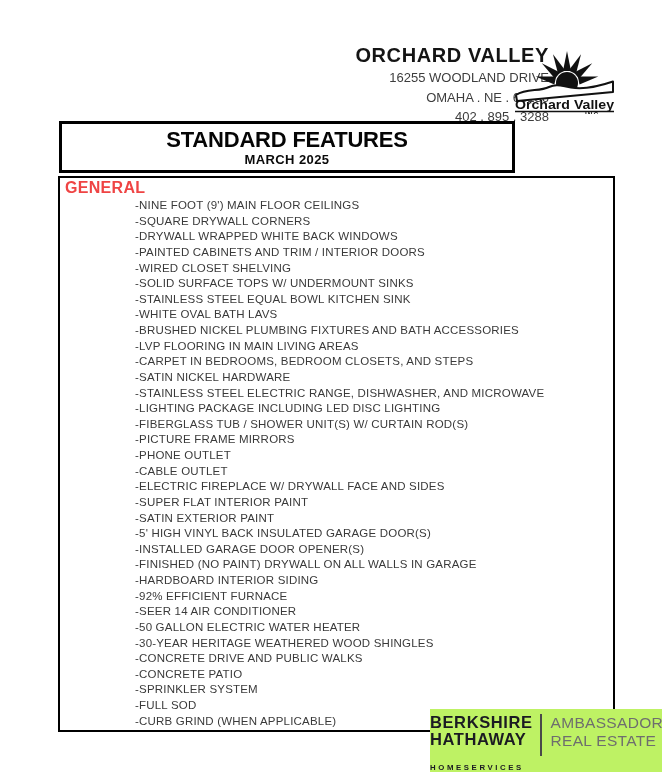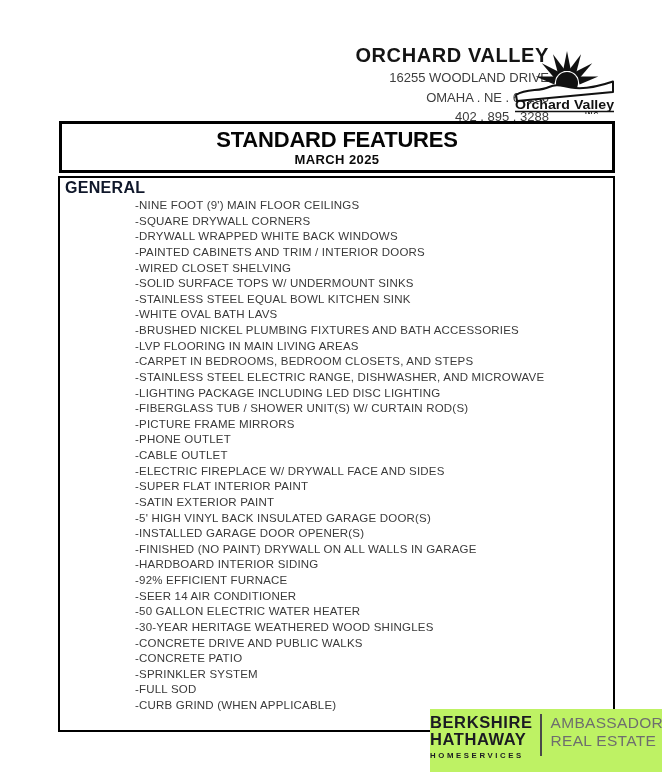--- a/index.html
+++ b/index.html
@@ -8,45 +8,45 @@
     font-family:"Liberation Sans", sans-serif;color:#161616;padding-left:44px;
   }
   
   .header-block{position:absolute;top:44px;right:157px;text-align:right;}
   .company-name{font-size:20px;font-weight:700;letter-spacing:.6px;color:#141414;white-space:nowrap;}
   .addr{font-size:13px;color:#3d3d3d;line-height:17.5px;margin-top:2px;white-space:nowrap;}
   .addr:first-of-type{margin-top:5px;}
   .logo{position:absolute;top:46px;left:513px;width:106px;height:68px;}
   
   .title-box{
-    position:absolute;left:59px;top:121px;width:556px;height:52px;
+    position:absolute;left:59px;top:121px;width:456px;height:52px;
     border:3px solid #000;box-sizing:border-box;
     display:flex;flex-direction:column;align-items:center;justify-content:center;
   }
   .title-main{font-size:22px;font-weight:700;letter-spacing:-.2px;color:#050505;line-height:24px;}
   .title-sub{font-size:13px;font-weight:700;letter-spacing:.4px;color:#0a0a0a;line-height:15px;}
   
   .general-box{
     position:absolute;left:58px;top:176px;width:557px;height:556px;
     border:2px solid #000;box-sizing:border-box;
   }
-  .section-title{margin:1px 0 0 5px;font-size:16px;font-weight:700;letter-spacing:.3px;color:#0f172a;}
+  .section-title{margin:1px 0 0 5px;font-size:16px;font-weight:700;letter-spacing:.3px;color:#ef4444;}
   .feature-list{
     position:absolute;top:20px;left:75px;right:4px;margin:0;padding:0;list-style:none;
     font-size:11.5px;line-height:15.62px;color:#3a3a3a;letter-spacing:.2px;
   }
   .feature-list li{white-space:nowrap;}
   
   .footer{
     position:absolute;left:430px;top:709px;width:232px;height:63px;background:#bef264;
     display:flex;align-items:flex-start;padding-top:4px;box-sizing:border-box;
   }
   .bh-block{padding-top:1px;}
   .bh-line{font-size:16.5px;font-weight:700;color:#1b1b22;letter-spacing:.6px;line-height:17px;white-space:nowrap;}
-  .bh-services{font-size:7.8px;font-weight:700;color:#1b1b22;letter-spacing:2.6px;margin-top:3px;white-space:nowrap;}
+  .bh-services{font-size:7.8px;font-weight:700;color:#1b1b22;letter-spacing:2.6px;margin-top:15px;white-space:nowrap;}
   .footer-divider{width:2px;background:#4a4a4a;height:42px;margin:1px 9px 0 7px;flex:0 0 auto;}
   .amb-block{padding-top:1px;}
   .amb-line{font-size:15.5px;font-weight:400;color:#6e6e6e;letter-spacing:.3px;line-height:17.5px;white-space:nowrap;}
 </style>
 </head>
 <body>
 
 <div class="page">
 
   <div class="header-block">
@@ -89,20 +89,21 @@
         <li class="feature-item">-SQUARE DRYWALL CORNERS</li>
         <li class="feature-item">-DRYWALL WRAPPED WHITE BACK WINDOWS</li>
         <li class="feature-item">-PAINTED CABINETS AND TRIM / INTERIOR DOORS</li>
         <li class="feature-item">-WIRED CLOSET SHELVING</li>
         <li class="feature-item">-SOLID SURFACE TOPS W/ UNDERMOUNT SINKS</li>
         <li class="feature-item">-STAINLESS STEEL EQUAL BOWL KITCHEN SINK</li>
         <li class="feature-item">-WHITE OVAL BATH LAVS</li>
         <li class="feature-item">-BRUSHED NICKEL PLUMBING FIXTURES AND BATH ACCESSORIES</li>
         <li class="feature-item">-LVP FLOORING IN MAIN LIVING AREAS</li>
         <li class="feature-item">-CARPET IN BEDROOMS, BEDROOM CLOSETS, AND STEPS</li>
+        <li class="feature-item">-SATIN NICKEL HARDWARE</li>
         <li class="feature-item">-STAINLESS STEEL ELECTRIC RANGE, DISHWASHER, AND MICROWAVE</li>
         <li class="feature-item">-LIGHTING PACKAGE INCLUDING LED DISC LIGHTING</li>
         <li class="feature-item">-FIBERGLASS TUB / SHOWER UNIT(S) W/ CURTAIN ROD(S)</li>
         <li class="feature-item">-PICTURE FRAME MIRRORS</li>
         <li class="feature-item">-PHONE OUTLET</li>
         <li class="feature-item">-CABLE OUTLET</li>
         <li class="feature-item">-ELECTRIC FIREPLACE W/ DRYWALL FACE AND SIDES</li>
         <li class="feature-item">-SUPER FLAT INTERIOR PAINT</li>
         <li class="feature-item">-SATIN EXTERIOR PAINT</li>
         <li class="feature-item">-5' HIGH VINYL BACK INSULATED GARAGE DOOR(S)</li>

